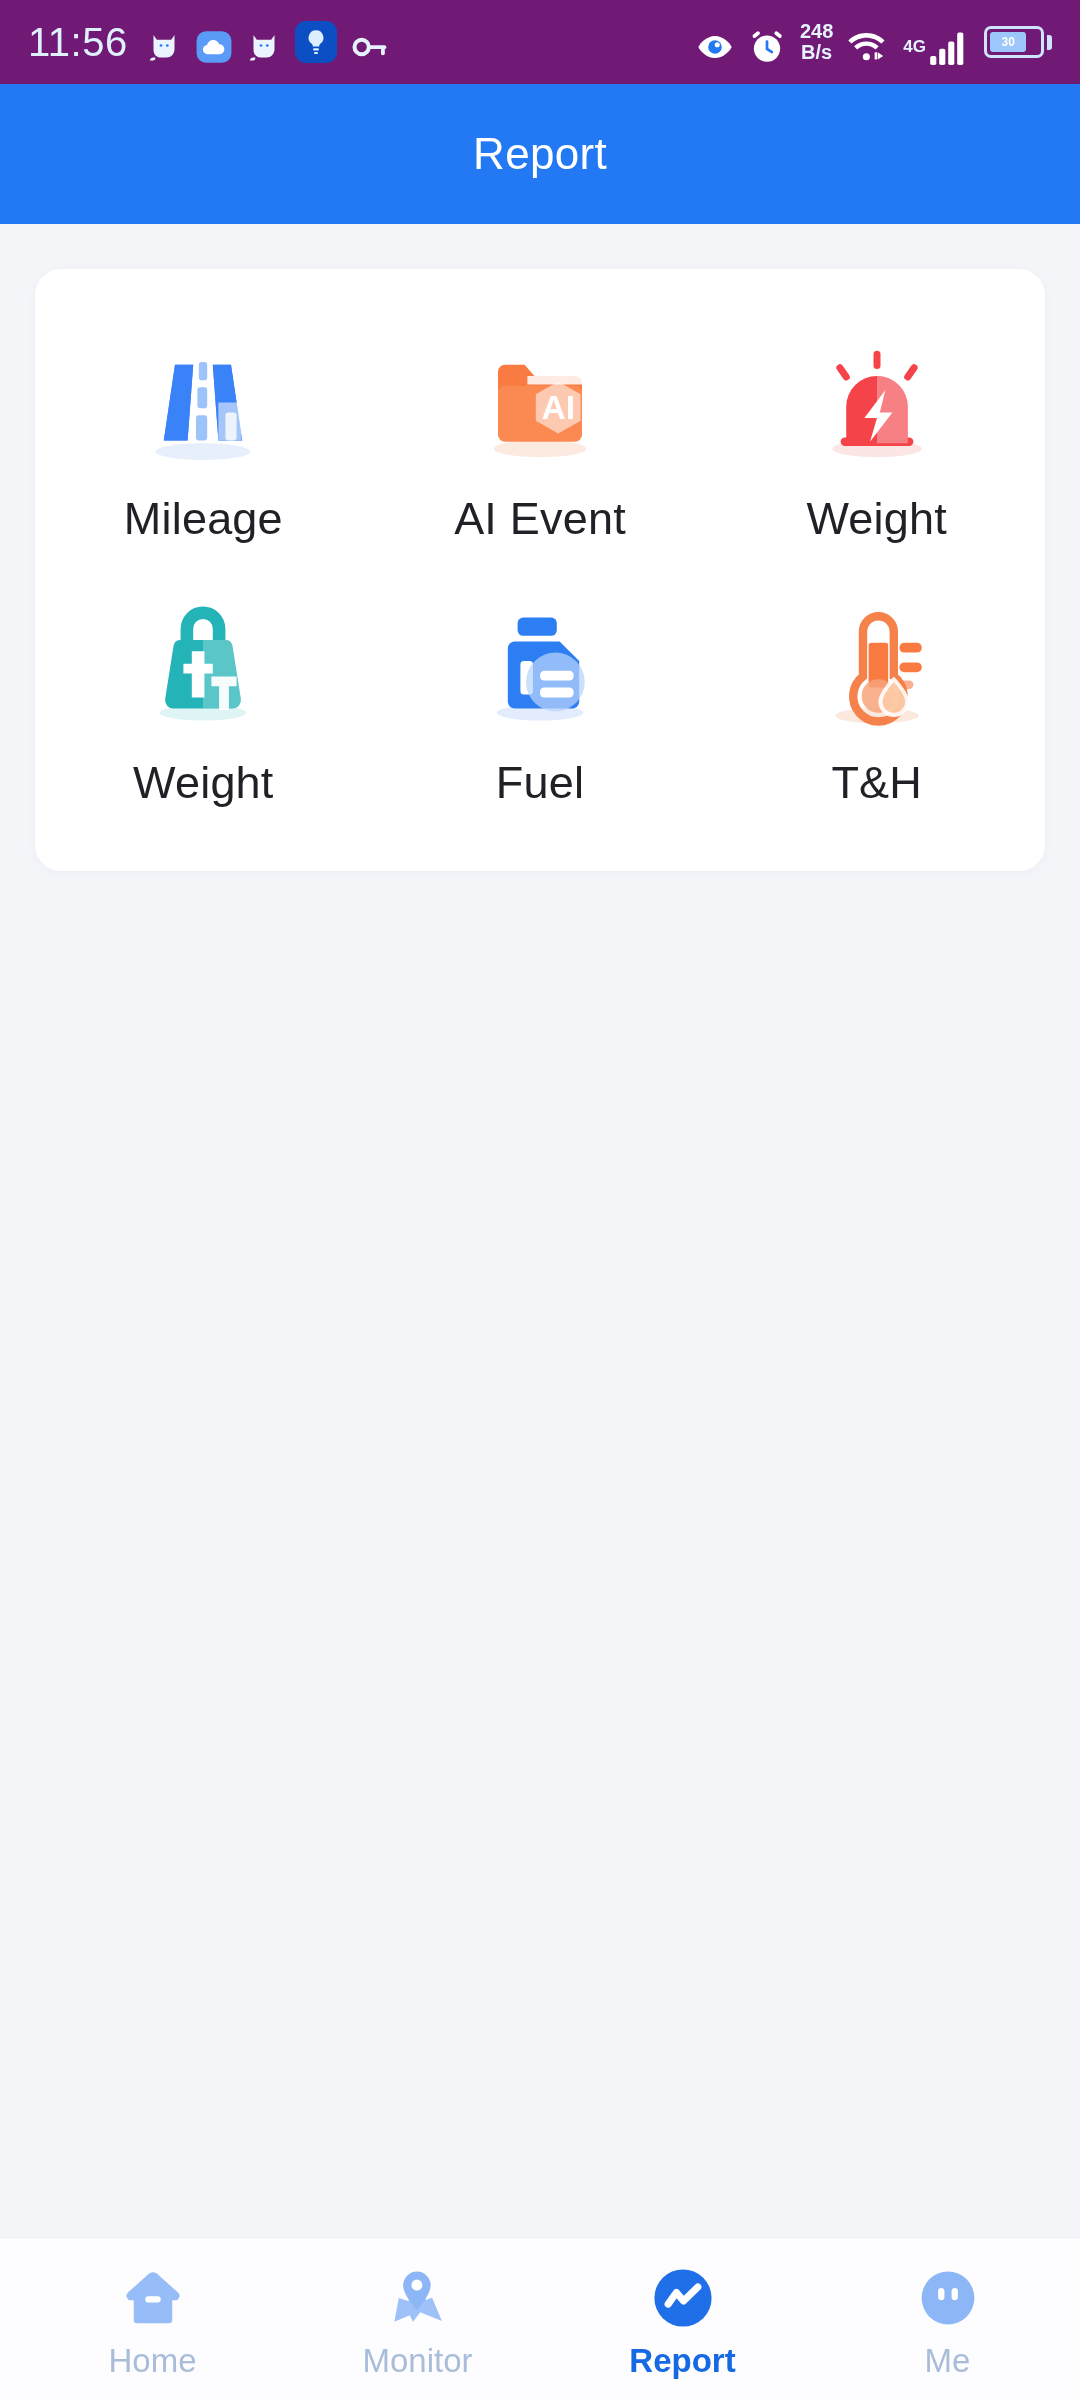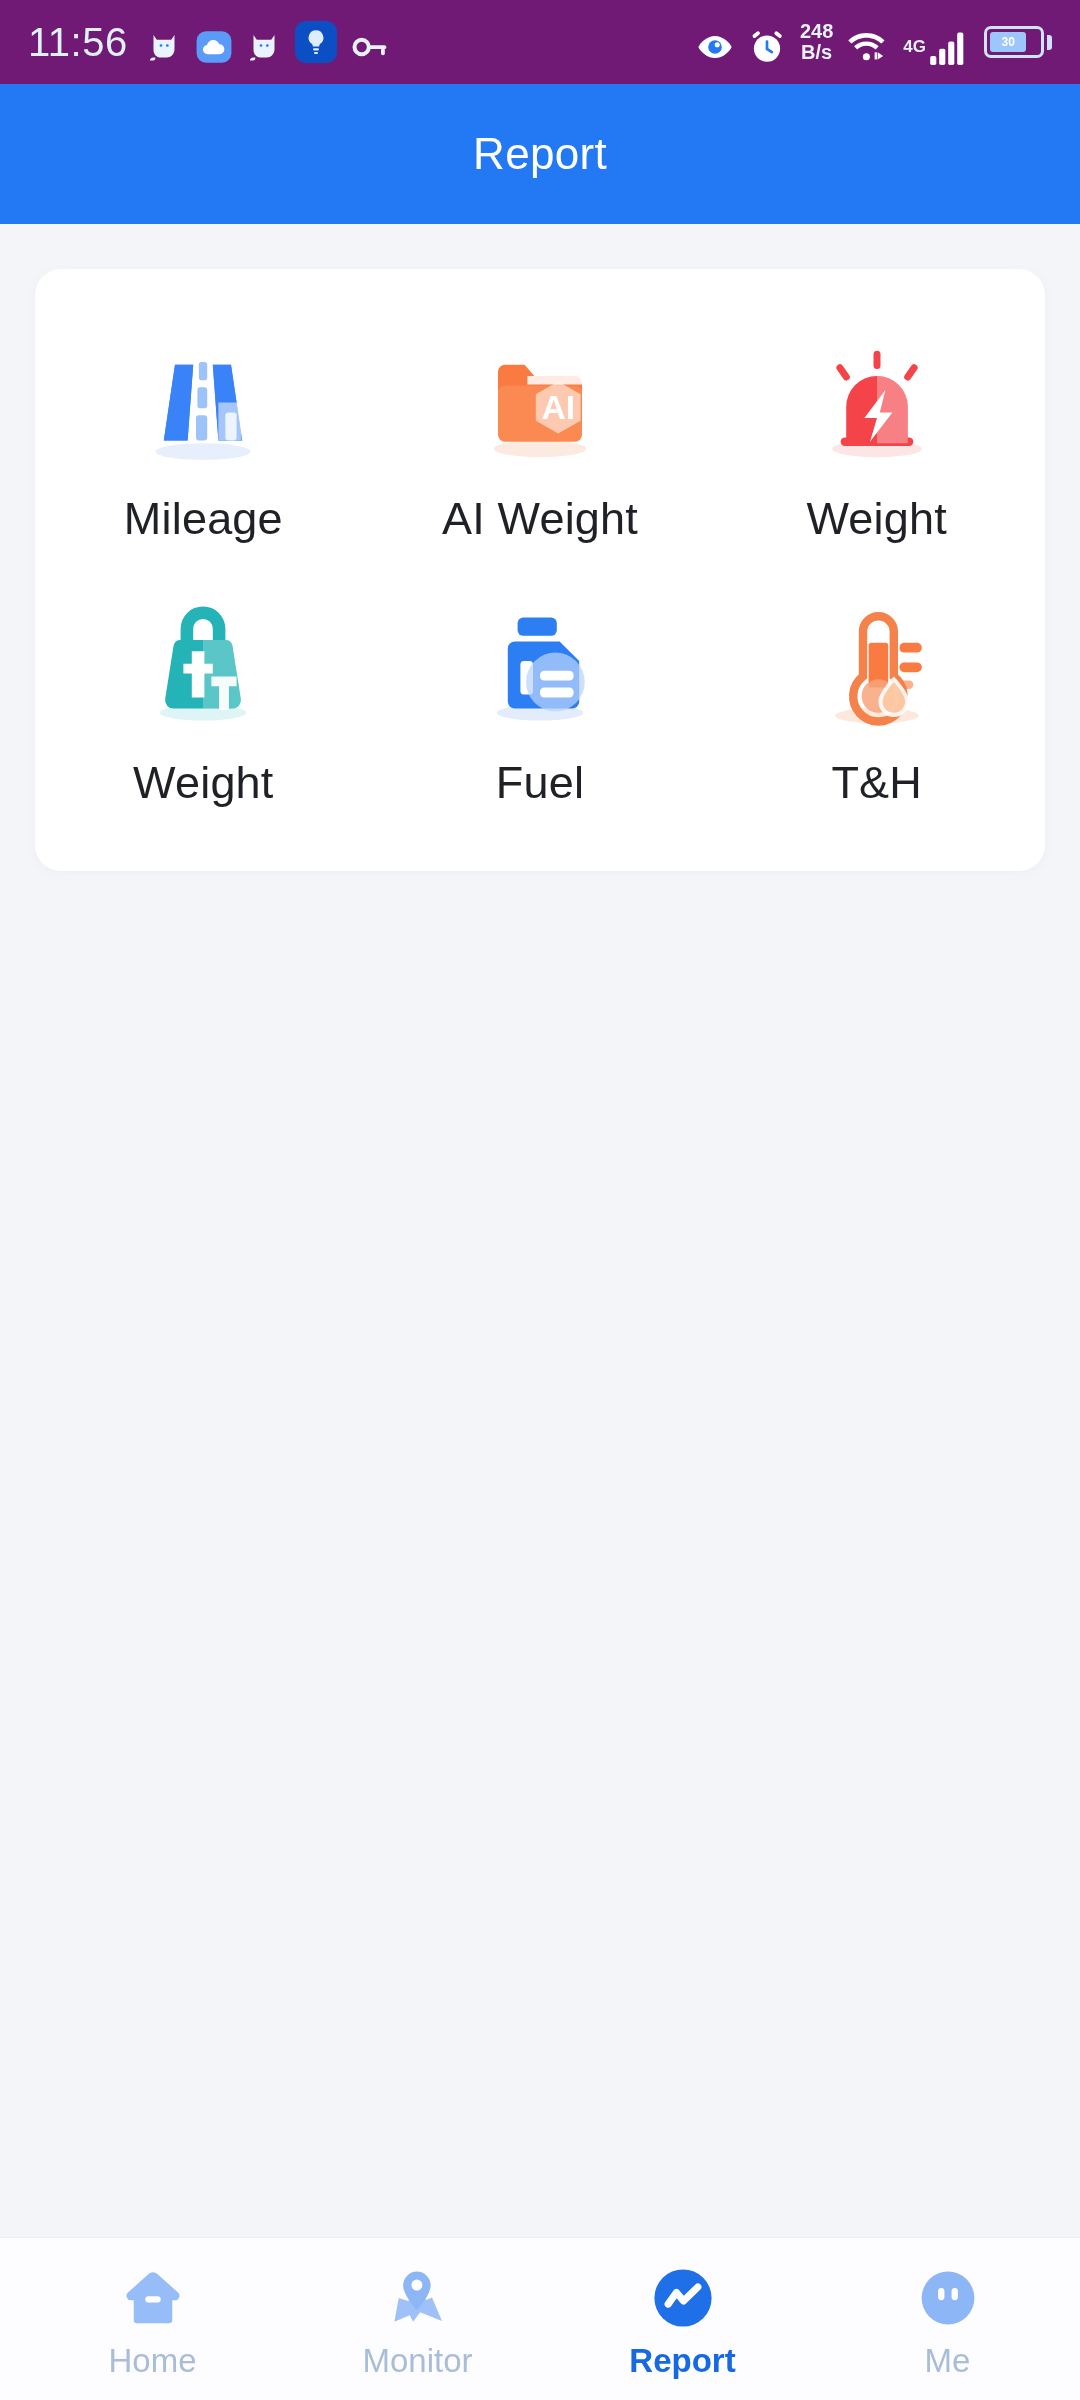--- a/index.html
+++ b/index.html
@@ -240,21 +240,21 @@
           <span class="tile-icon">
             <svg width="150" height="140" viewBox="0 0 100 100">
               <ellipse cx="50" cy="82" rx="33" ry="6" fill="#fbe0d2" opacity=".7"></ellipse>
               <path d="M20 27a5 5 0 0 1 5-5h14l7 8h29a5 5 0 0 1 5 5v6H20z" fill="#f97b42"></path>
               <rect x="20" y="37" width="60" height="40" rx="5" fill="#fb8a52"></rect>
               <path d="M41 30h39v6H41z" fill="#ffffff" opacity=".85"></path>
               <path d="M63 34l16 9v19l-16 9-16-9V43z" fill="#ffffff" opacity=".55"></path>
               <text x="63" y="61" font-family="Liberation Sans, sans-serif" font-size="24" font-weight="700" fill="#ffffff" text-anchor="middle">AI</text>
             </svg>
           </span>
-          <span class="tile-label">AI Weight</span>
+          <span class="tile-label">AI Event</span>
         </div>
 
         <div class="tile">
           <span class="tile-icon">
             <svg width="150" height="140" viewBox="0 0 100 100">
               <ellipse cx="50" cy="82" rx="32" ry="6" fill="#fbdcdc" opacity=".75"></ellipse>
               <rect x="47.5" y="12" width="5" height="13" rx="2.5" fill="#f4444a"></rect>
               <rect x="23" y="21" width="5" height="13" rx="2.5" fill="#f4444a" transform="rotate(-35 25.5 27)"></rect>
               <rect x="72" y="21" width="5" height="13" rx="2.5" fill="#f4444a" transform="rotate(35 74.5 27)"></rect>
               <path d="M28 78V52a22 22 0 0 1 44 0v26z" fill="#f4444a"></path>

